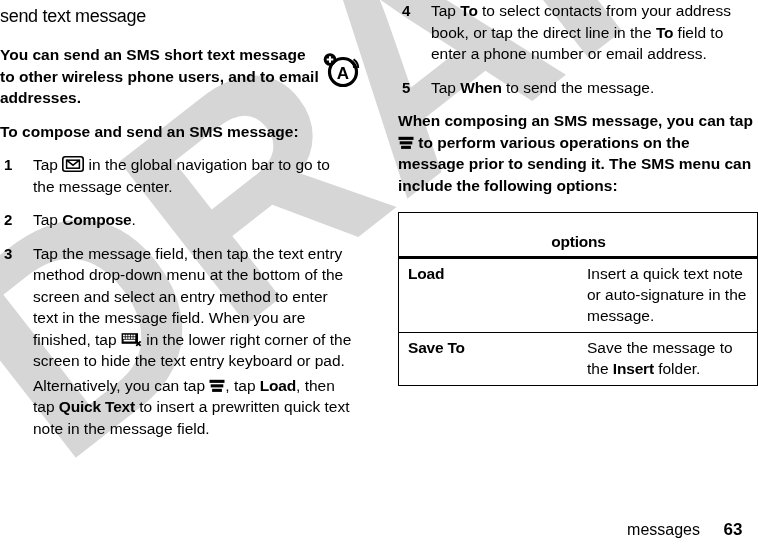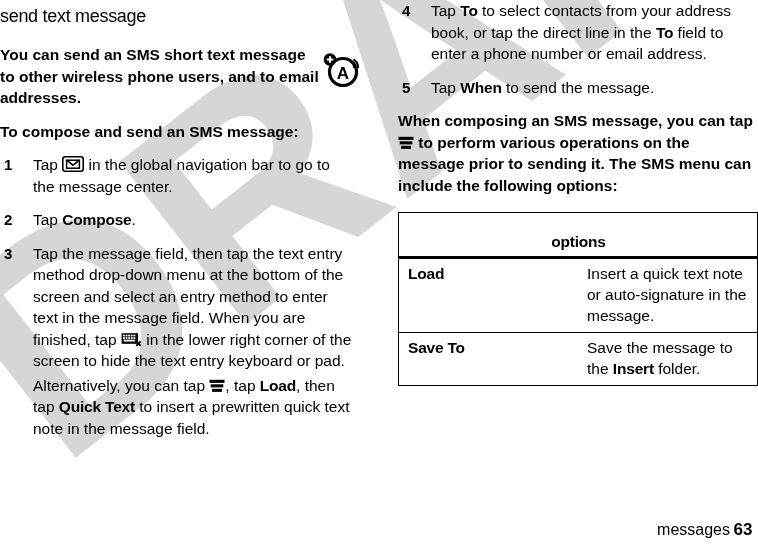--- a/index.html
+++ b/index.html
@@ -146,24 +146,25 @@
     width: 88px;
     font-weight: bold;
     font-stretch: condensed;
     letter-spacing: -0.2px;
     white-space: nowrap;
   }
 
   
   #footer {
     position: absolute;
-    right: 2px;
+    right: 12px;
     bottom: 10px;
     display: flex;
     align-items: baseline;
+    gap: 20px;
     z-index: 2;
   }
   #footer-section {
     font-size: 16px;
   }
   #footer-pageno {
     font-size: 17px;
     font-weight: bold;
     min-width: 26px;
     text-align: center;

